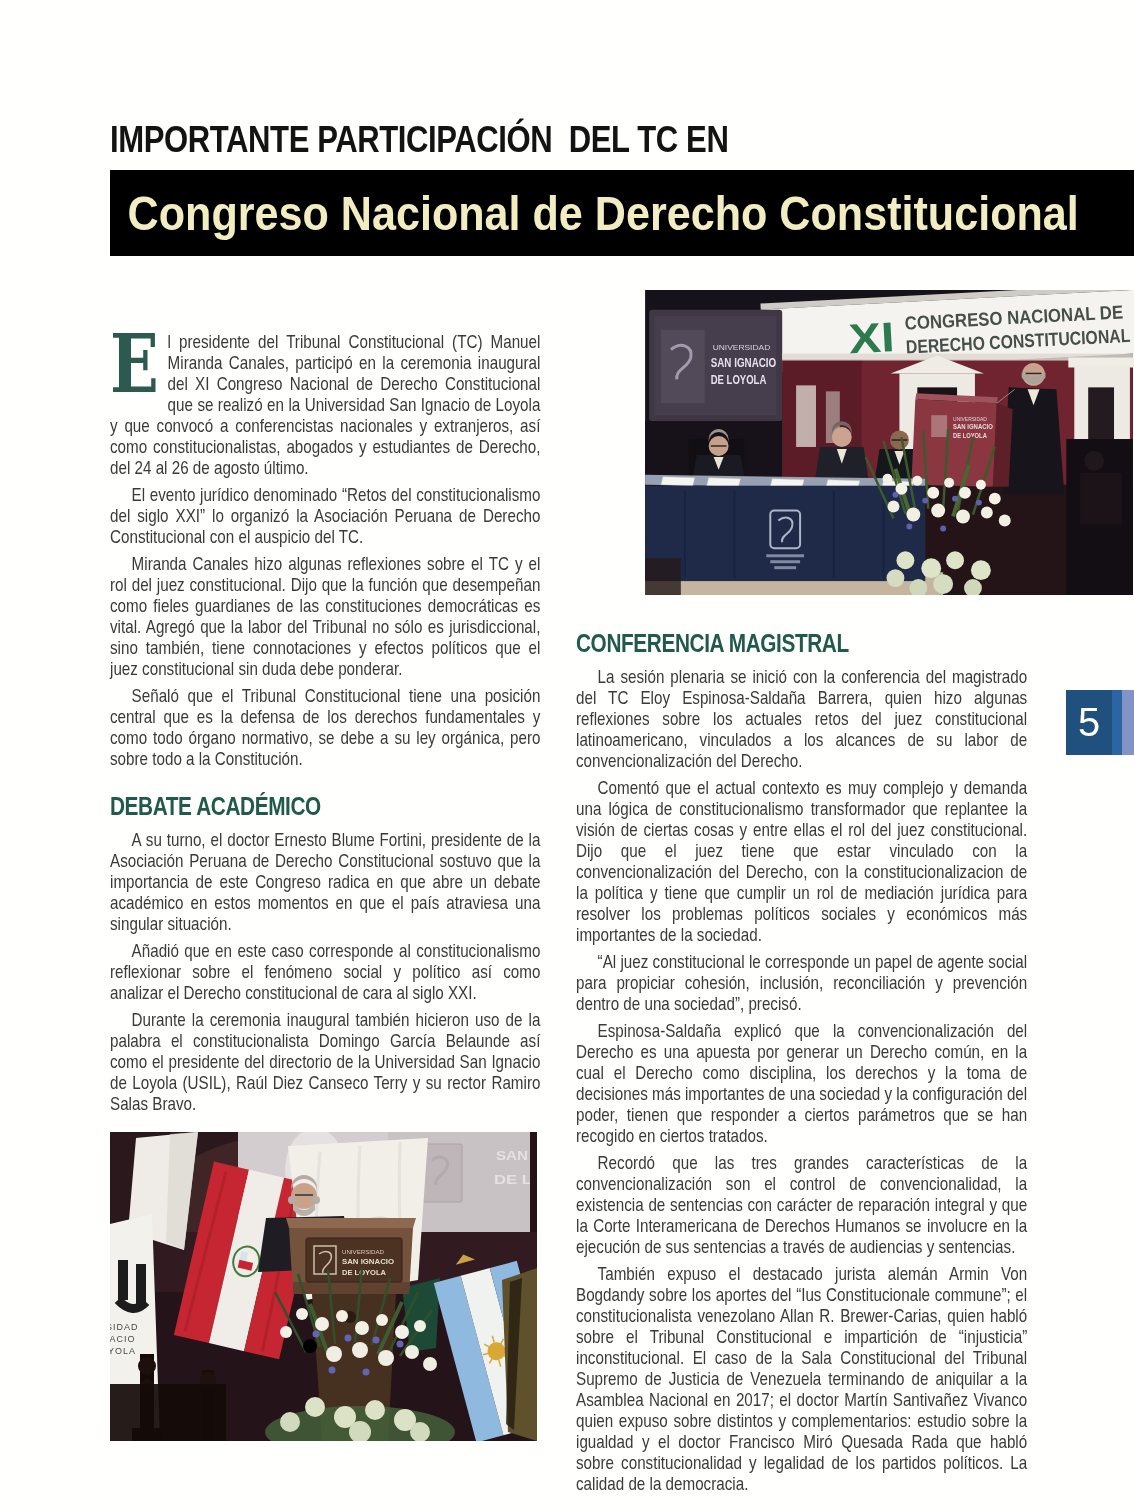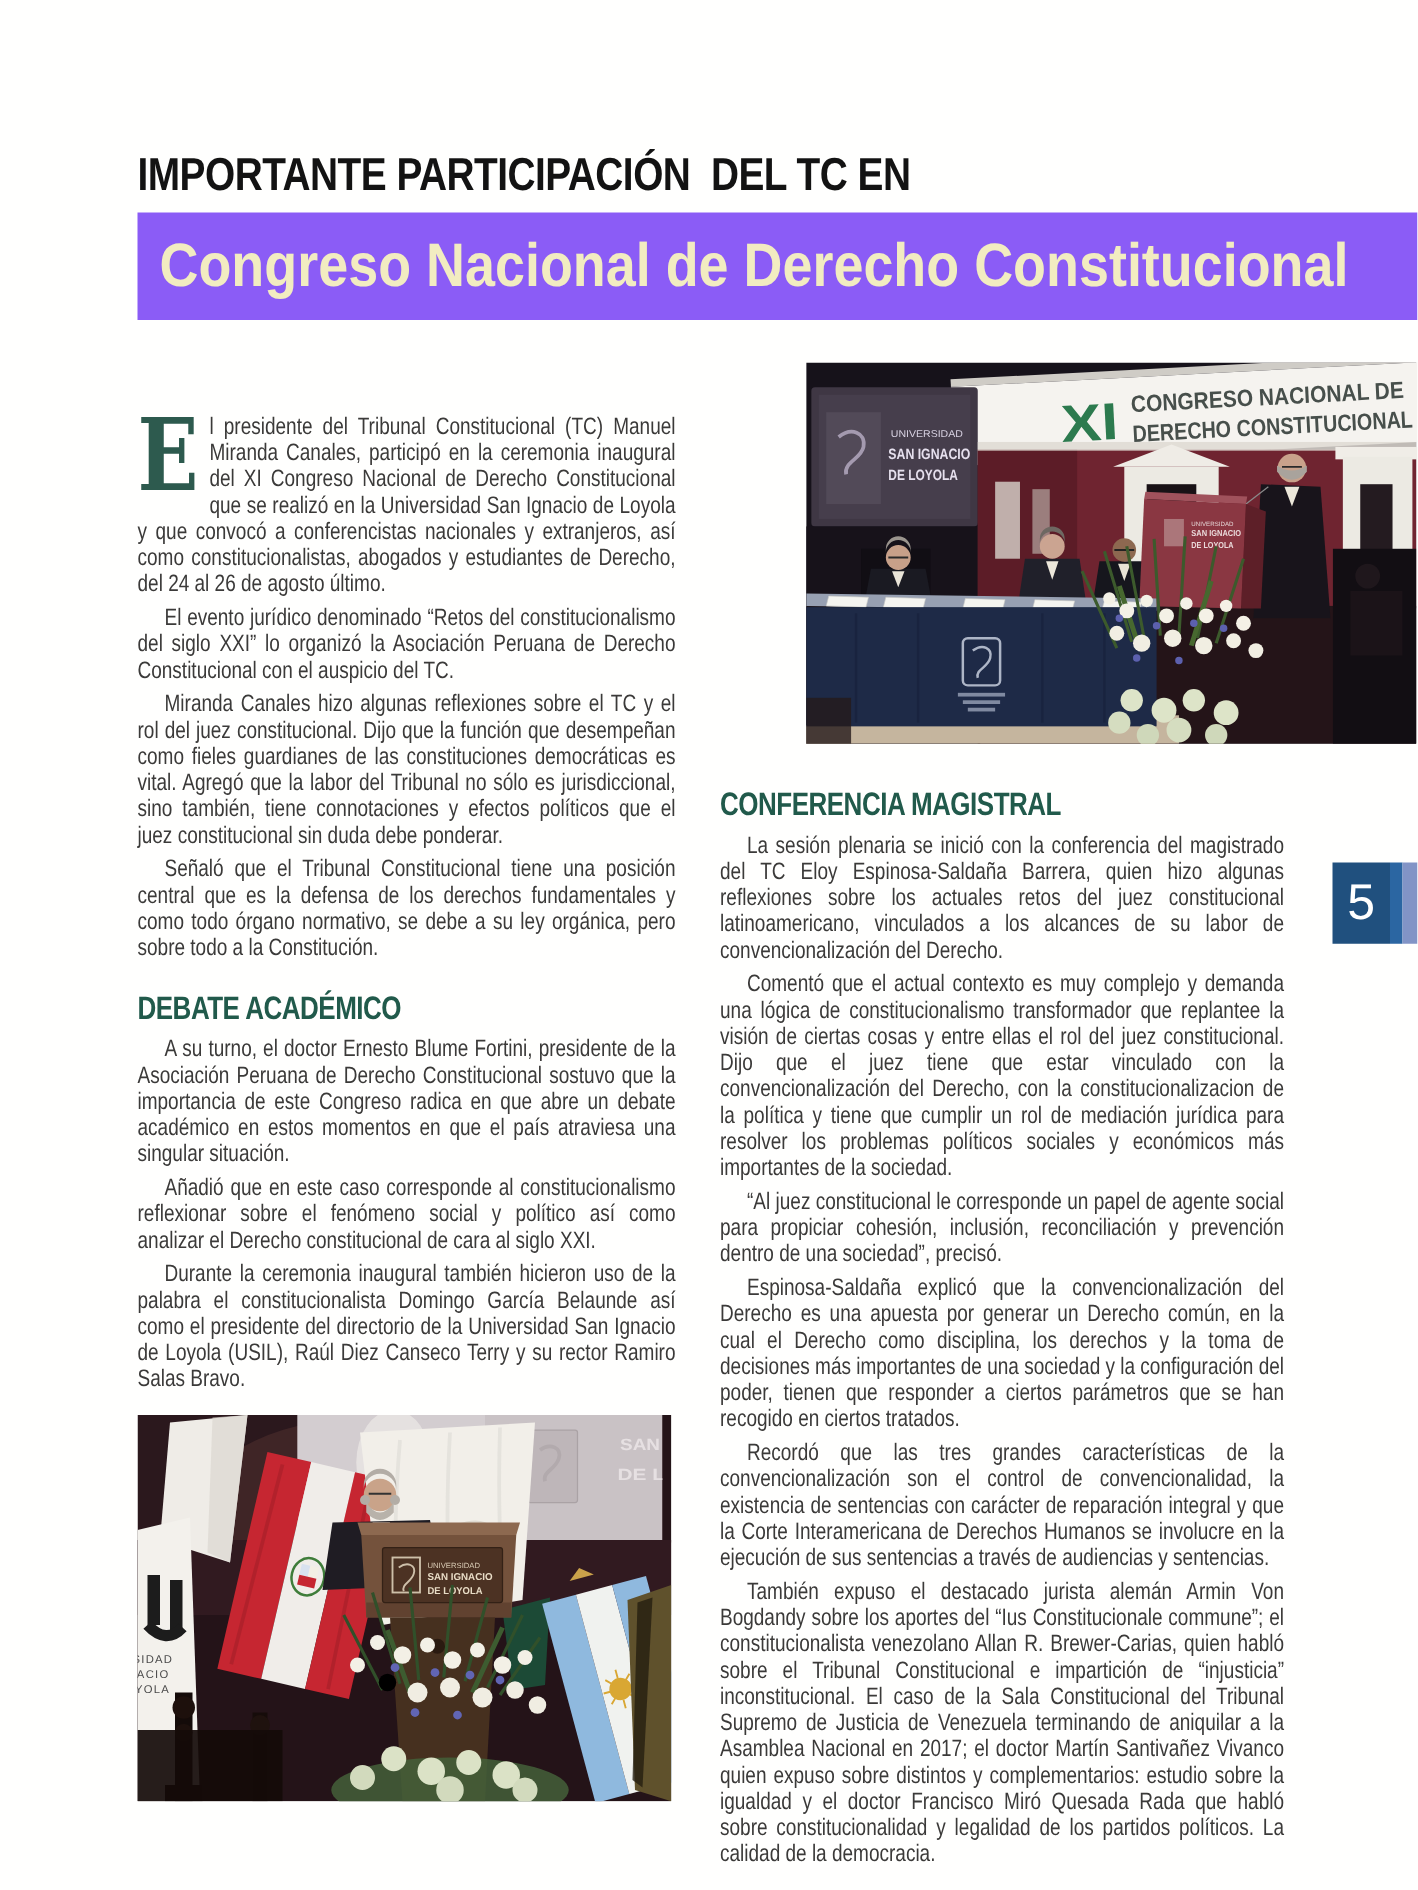--- a/index.html
+++ b/index.html
@@ -10,21 +10,21 @@
   .abs{position:absolute;}
   
   .kicker{
     left:110px;top:121px;
     font-size:37px;font-weight:800;color:#131313;
     letter-spacing:-0.5px;white-space:pre;
     transform:scaleX(0.84);transform-origin:0 0;line-height:1;
   }
   
   .banner{
-    left:110px;top:170px;width:1024px;height:86px;background:#8b5cf6;
+    left:110px;top:170px;width:1024px;height:86px;background:#000000;
   }
   .banner-text{
     display:inline-block;font-size:49px;font-weight:800;color:#f2ecc1;
     line-height:86px;padding-left:20px;white-space:nowrap;
     transform:scaleX(0.88);transform-origin:0 50%;
   }
   
   .col{transform:scaleX(0.80);transform-origin:0 0;}
   .col-left{left:110px;top:331px;width:538px;}
   .col-right{left:576px;top:630px;width:564px;}

